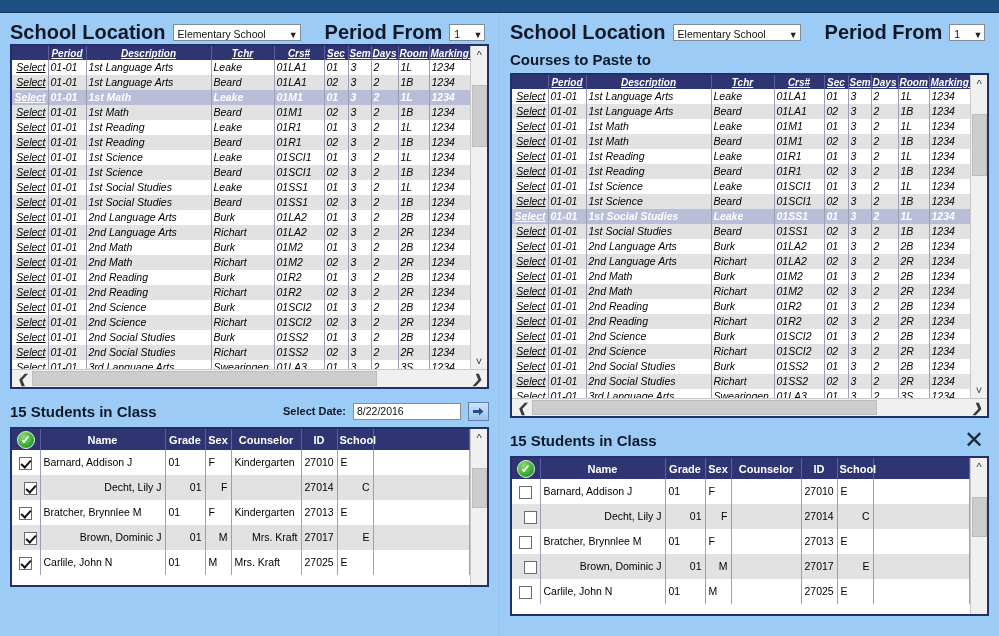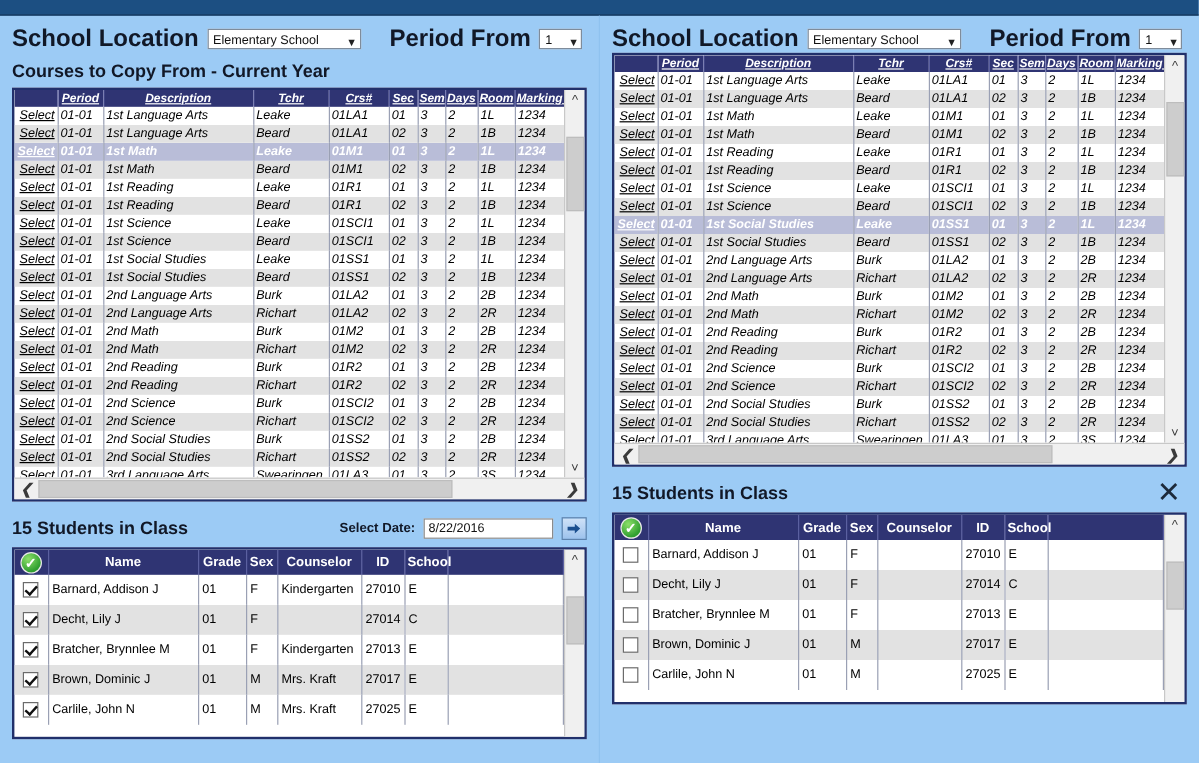--- a/index.html
+++ b/index.html
@@ -295,21 +295,21 @@
     color: #fff; font-size: 12px; line-height: 1;
   }
   table.sgrid td {
     height: 25px;
     line-height: 25px;
     padding: 0 3px;
     border-right: 1px solid #9aa0b4;
     white-space: nowrap;
     overflow: hidden;
   }
-  table.sgrid tr.alt td { background: #e2e2e2; }
+  table.sgrid tr.alt td { background: #e2e2e2; text-align: right; }
   td.s-chk { text-align: center; padding: 0; }
   .cbox {
     width: 13px; height: 13px;
     border: 1px solid #6b6b6b;
     background: #fff;
     display: inline-block;
     position: relative;
     vertical-align: middle;
     cursor: pointer;
   }
@@ -347,21 +347,20 @@
         <span class="chev">▼</span>
       </div>
       <span class="ctl-gap"></span>
       <span class="ctl-label">Period From</span>
       <div class="sel per">
         <span class="selval">1</span>
         <span class="chev">▼</span>
       </div>
     </div>
 
-    <div class="sec-title">Courses to Copy From - Current Year</div>
 
     <div class="gridbox">
       <div class="grid-scrollarea">
         <div class="grid-inner">
           <table class="cgrid">
             <colgroup>
               <col class="col-sel">
                 <col class="col-per">
                 <col class="col-desc">
                 <col class="col-tchr">
@@ -794,20 +793,21 @@
         <span class="chev">▼</span>
       </div>
       <span class="ctl-gap"></span>
       <span class="ctl-label">Period From</span>
       <div class="sel per">
         <span class="selval">1</span>
         <span class="chev">▼</span>
       </div>
     </div>
 
+    <div class="sec-title">Courses to Paste to</div>
 
     <div class="gridbox">
       <div class="grid-scrollarea">
         <div class="grid-inner">
           <table class="cgrid">
             <colgroup>
               <col class="col-sel">
                 <col class="col-per">
                 <col class="col-desc">
                 <col class="col-tchr">

